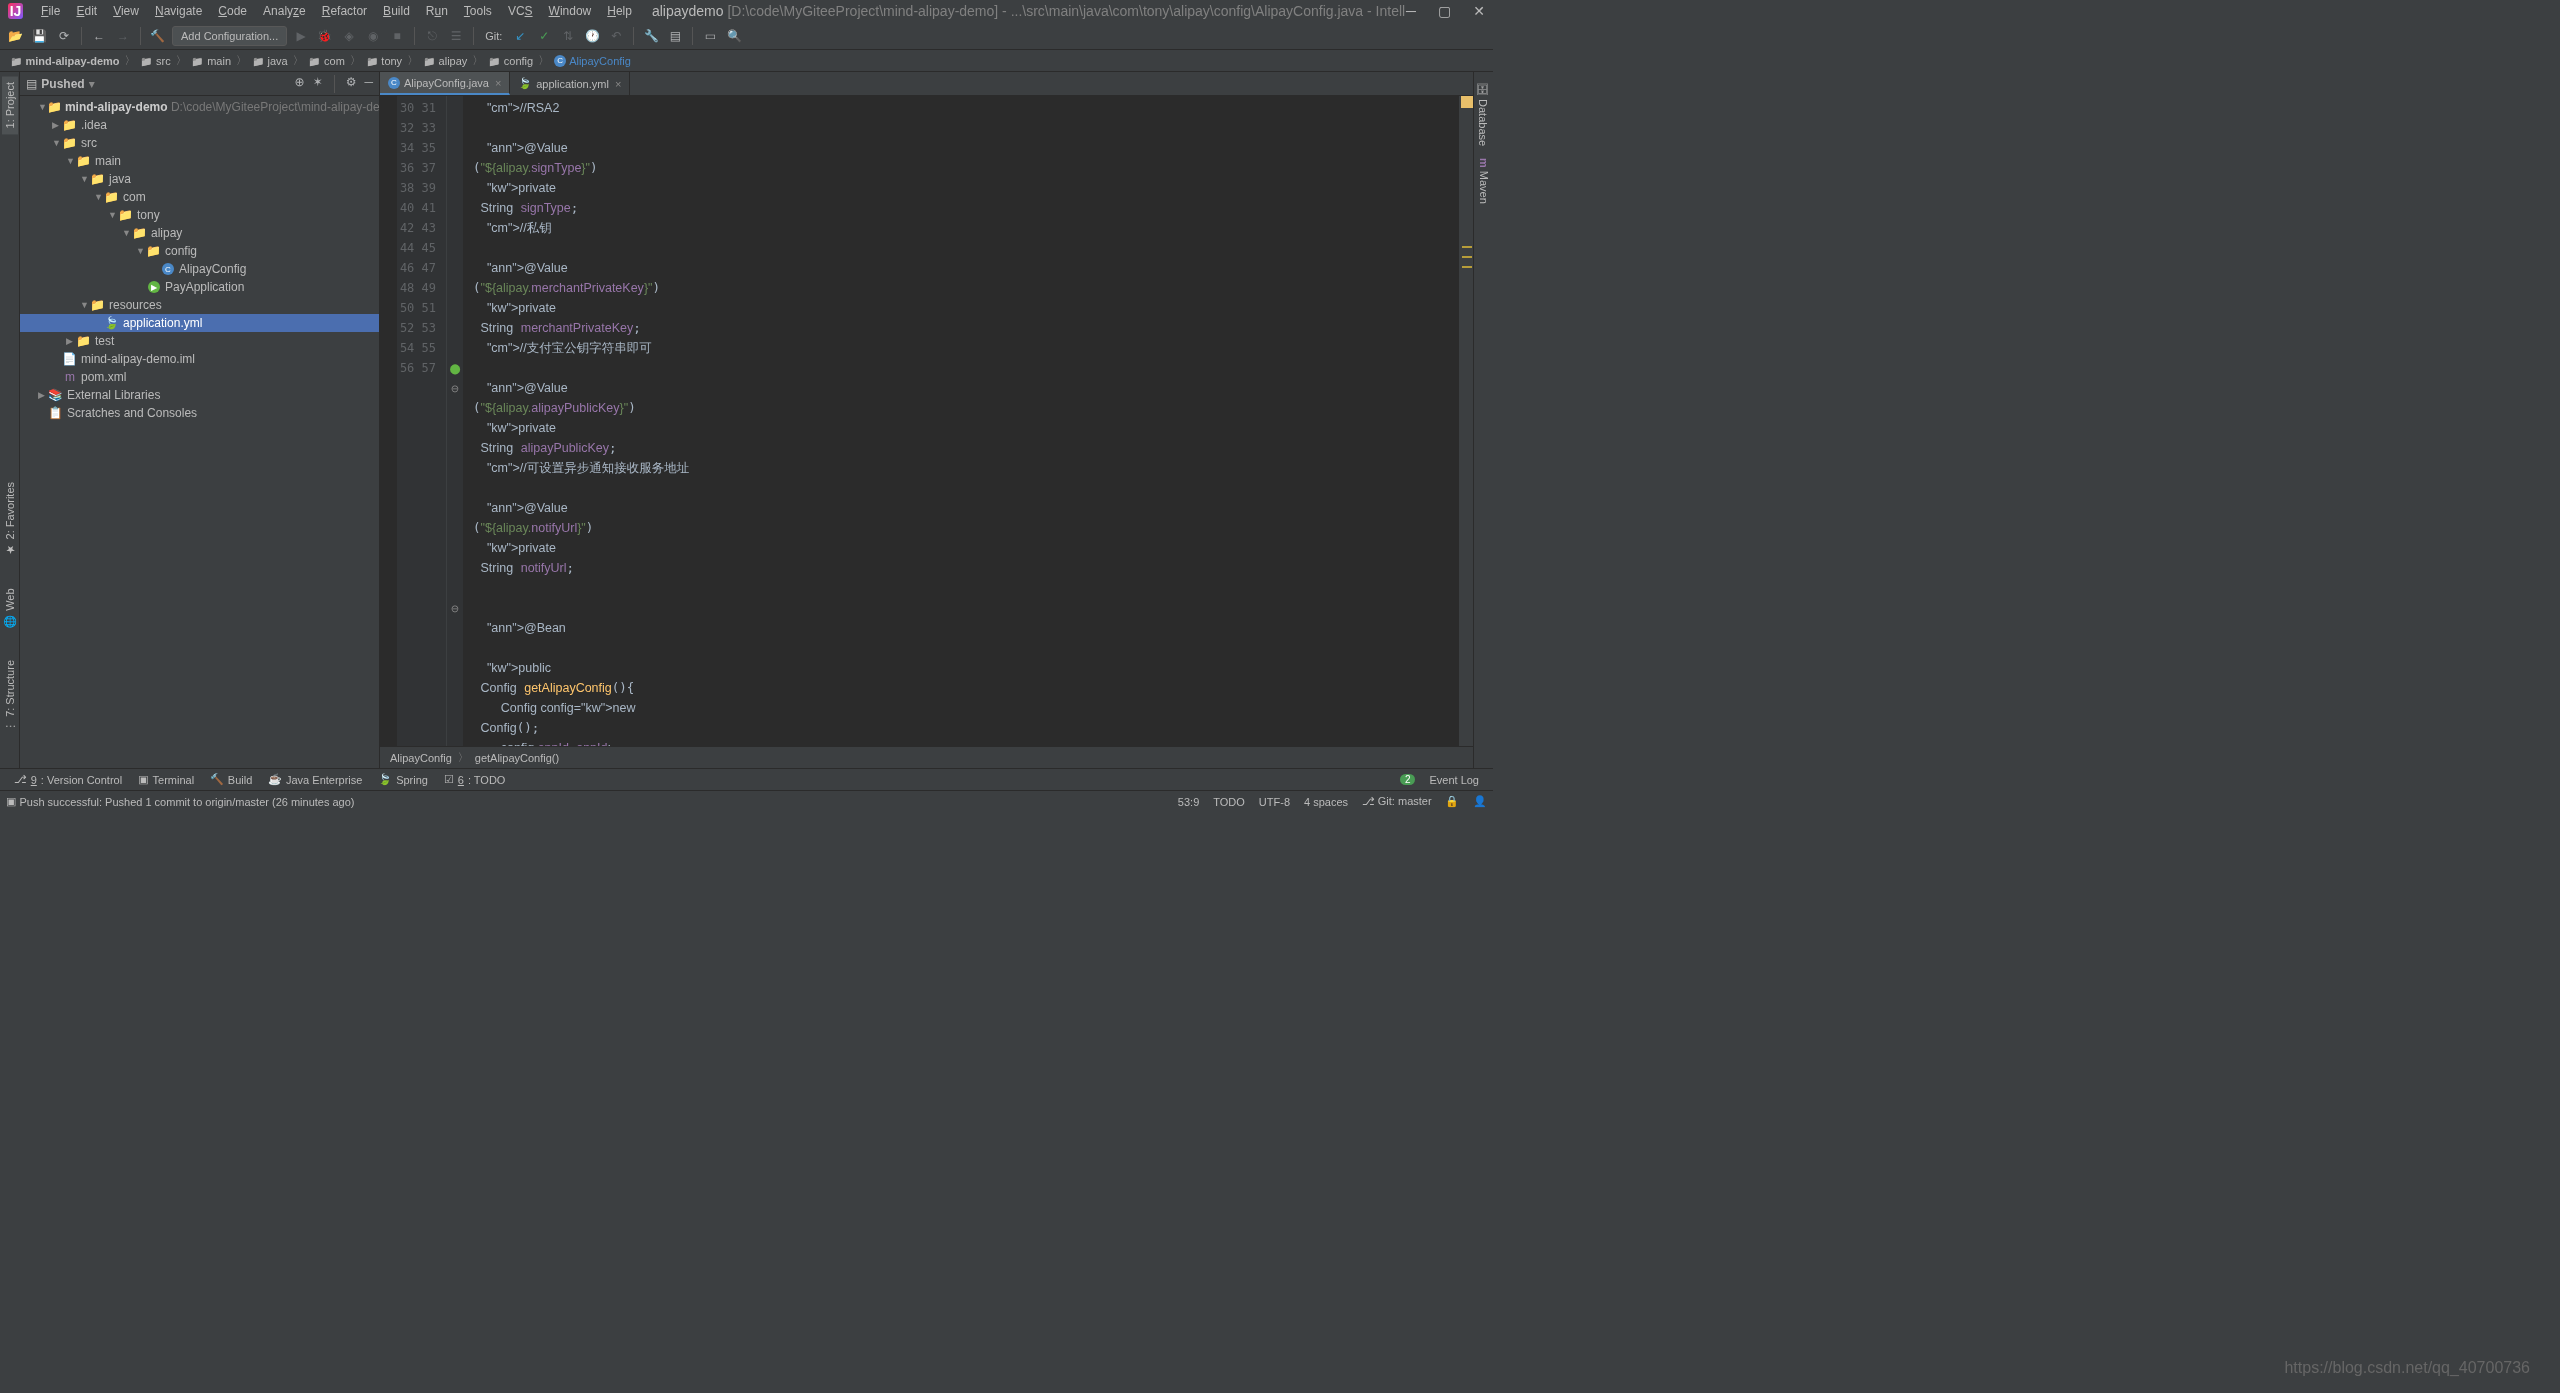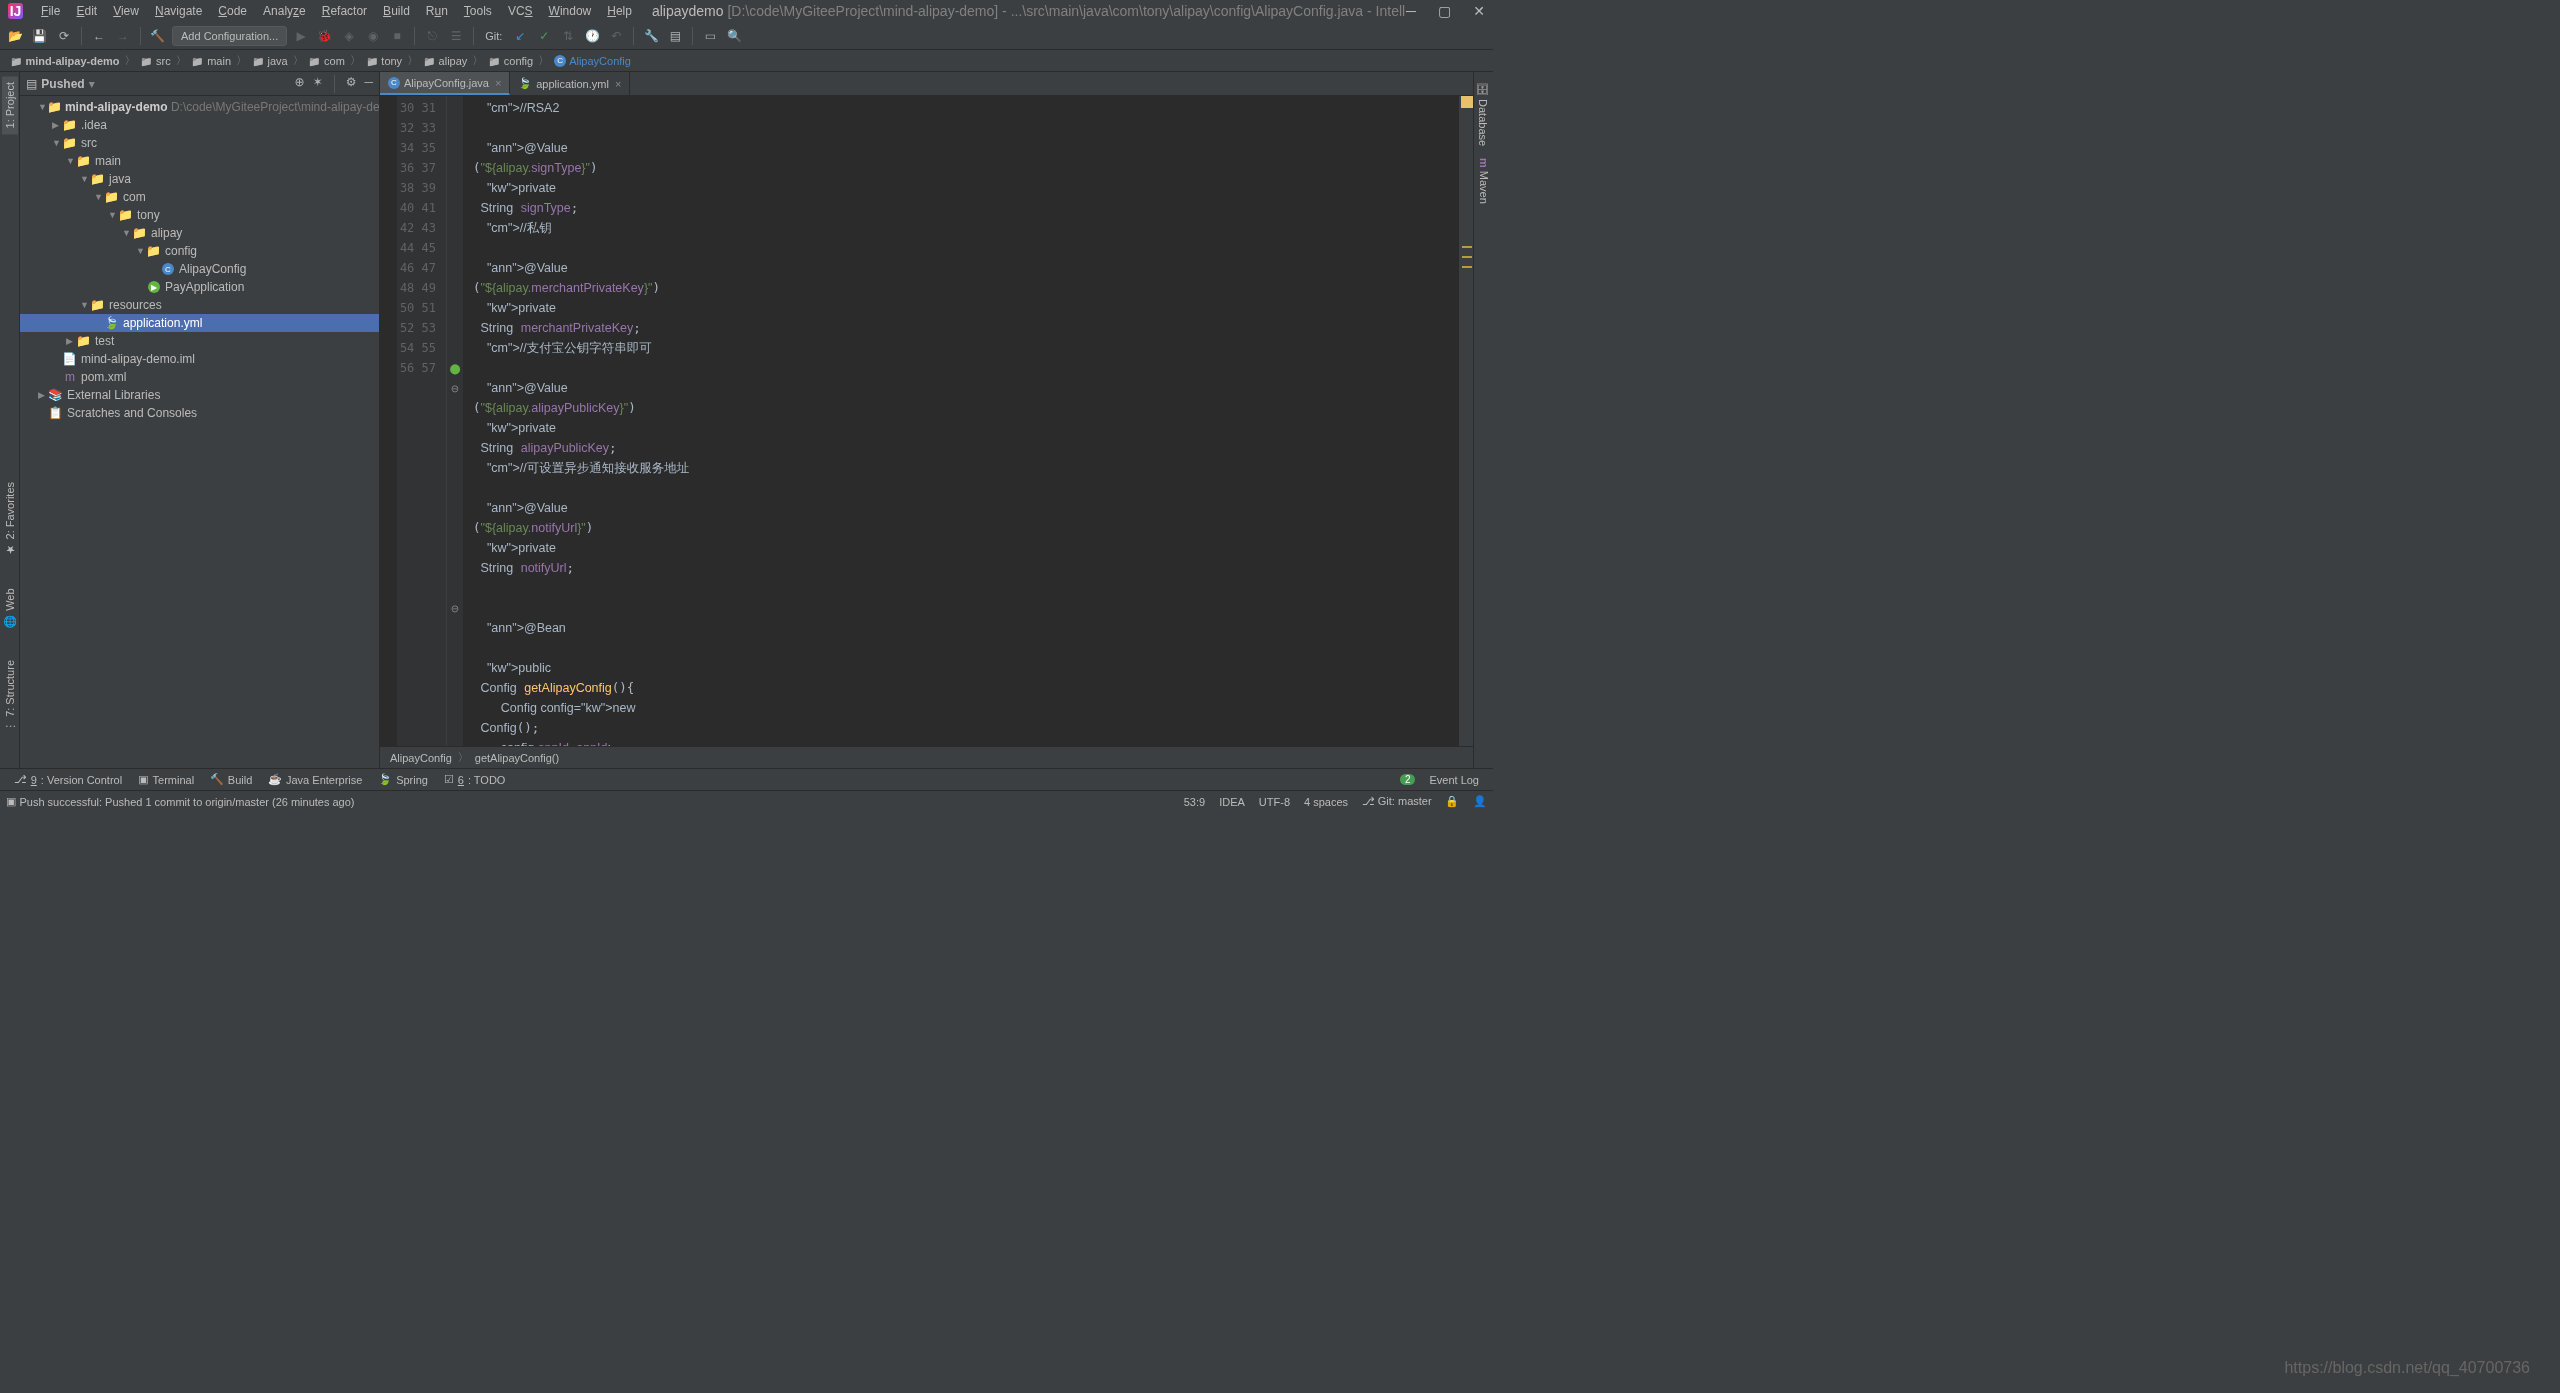--- a/index.html
+++ b/index.html
@@ -460,21 +460,21 @@
       <span class="badge">2</span>
       <span class="tw-item">Event Log</span>
     </div>
   </div>
 
   <div class="statusbar">
     <span>▣</span>&nbsp;
     <span>Push successful: Pushed 1 commit to origin/master (26 minutes ago)</span>
     <div class="right">
       <span>53:9</span>
-      <span>IDEA</span>
+      <span>TODO</span>
       <span>UTF-8</span>
       <span>4 spaces</span>
       <span>⎇ <span>Git: master</span></span>
       <span>🔒</span>
       <span>👤</span>
     </div>
   </div>
   <div class="watermark">https://blog.csdn.net/qq_40700736</div>
 </div>
 

